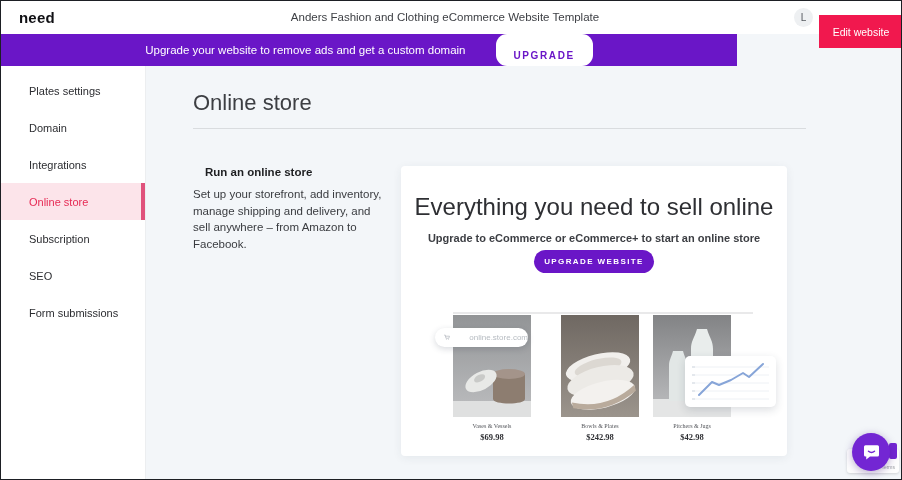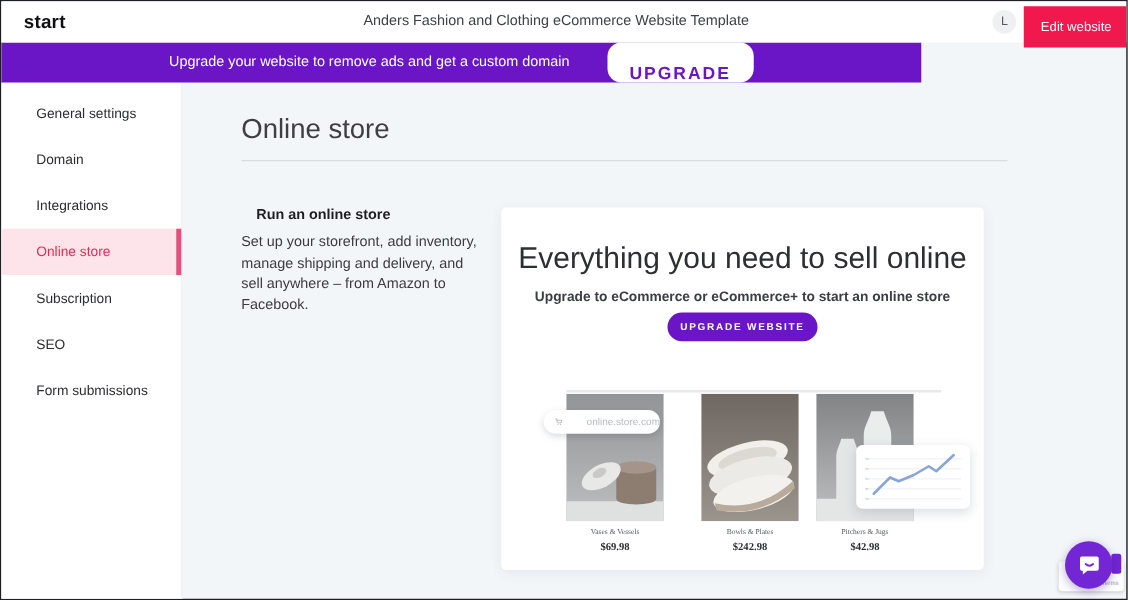--- a/index.html
+++ b/index.html
@@ -23,36 +23,36 @@
   .header-title {
     position: absolute; left: 0; right: 14px; top: 10px; text-align: center;
     font-size: 11.5px; color: #3e4045;
   }
   .avatar {
     position: absolute; right: 90px; top: 7px; width: 19px; height: 19px;
     border-radius: 50%; background: #eef0f2; color: #55585e;
     font-size: 10px; line-height: 19px; text-align: center;
   }
   .edit-btn {
-    position: absolute; right: 0; top: 4px; width: 84px; height: 33px;
+    position: absolute; right: 0; top: 14px; width: 84px; height: 33px;
     background: #f1184e; color: #ffffff; border: none; cursor: pointer;
     font-size: 10.5px; font-family: inherit;
   }
 
   
   .banner {
     position: absolute; left: 0; top: 33px; width: 736px; height: 32px;
     background: #6a16c7; color: #ffffff; z-index: 4;
     display: flex; align-items: center; justify-content: center; gap: 12px;
   }
   .banner-text { font-size: 11.5px; }
   .banner-btn {
     height: 21px; padding: 16px 18px; border-radius: 11px; border: none;
     background: #ffffff; color: #6a16c7; font-weight: bold;
-    font-size: 14px; letter-spacing: 1.6px; cursor: pointer; font-family: inherit; margin-left: 18px;
+    font-size: 10px; letter-spacing: 1.6px; cursor: pointer; font-family: inherit; margin-left: 18px;
   }
 
   
   .sidebar {
     position: absolute; left: 0; top: 65px; width: 145px; height: 415px;
     background: #ffffff; border-right: 1px solid #eceef0; padding-top: 6px;
   }
   .side-item {
     height: 37px; display: flex; align-items: center; padding-left: 28px;
     font-size: 11px; color: #2c2d31; cursor: pointer;
@@ -135,33 +135,33 @@
     box-shadow: 0 2px 8px rgba(60,20,120,0.35);
     display: flex; align-items: center; justify-content: center;
   }
 </style>
 </head>
 <body>
 
 <div class="stage">
 
   <div class="header">
-    <div class="logo">start</div>
+    <div class="logo">need</div>
     <div class="header-title">Anders Fashion and Clothing eCommerce Website Template</div>
     <div class="avatar">L</div>
     <button class="edit-btn">Edit website</button>
   </div>
 
   <div class="banner">
     <span class="banner-text">Upgrade your website to remove ads and get a custom domain</span>
     <button class="banner-btn">UPGRADE</button>
   </div>
 
   <nav class="sidebar">
-    <div class="side-item">General settings</div>
+    <div class="side-item">Plates settings</div>
     <div class="side-item">Domain</div>
     <div class="side-item">Integrations</div>
     <div class="side-item active">Online store</div>
     <div class="side-item">Subscription</div>
     <div class="side-item">SEO</div>
     <div class="side-item">Form submissions</div>
   </nav>
 
   <main class="main">
     <h1 class="page-title">Online store</h1>

